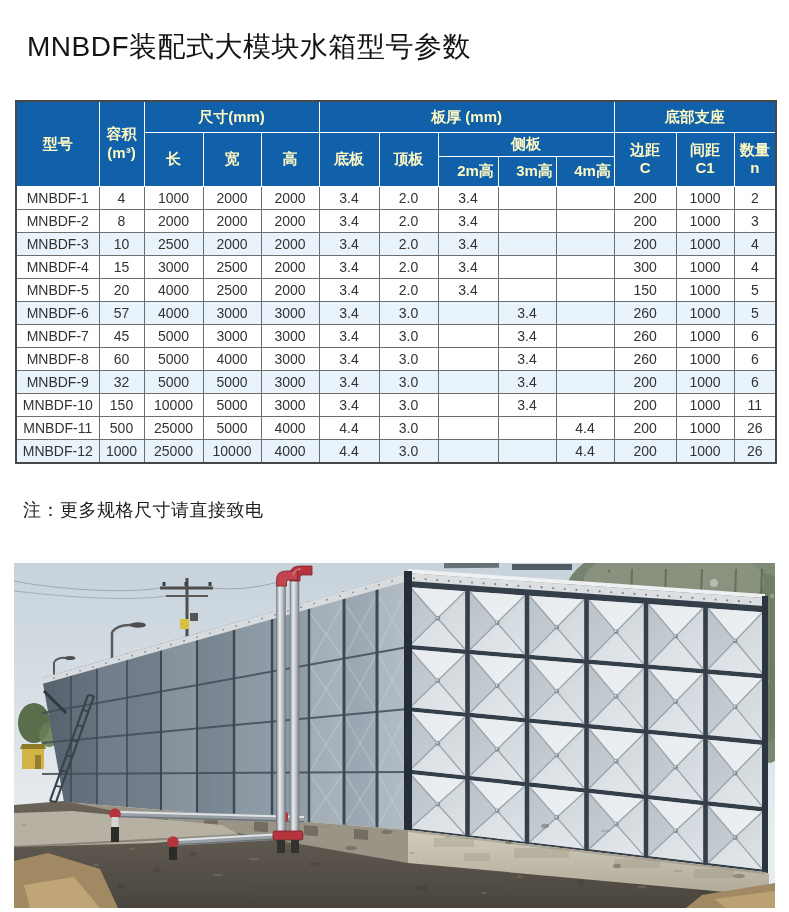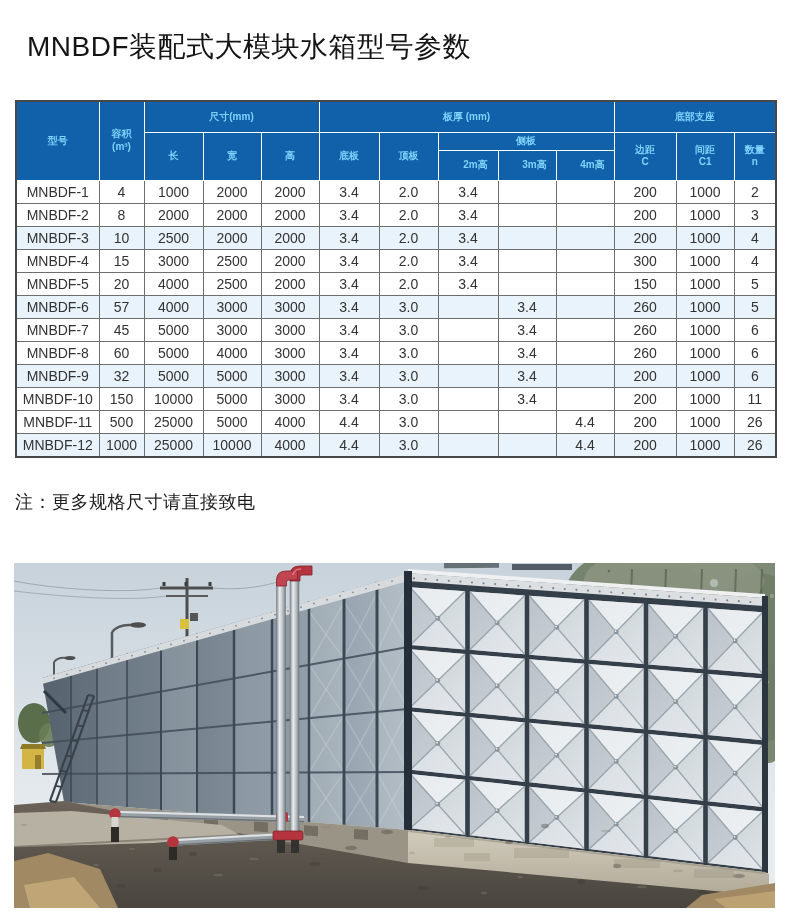--- a/index.html
+++ b/index.html
@@ -15,37 +15,37 @@
     font-size:28px;font-weight:normal;color:#141414;letter-spacing:.5px;
   }
   table.spec{
     position:absolute;left:15px;top:100px;
     width:760px;table-layout:fixed;
     border-collapse:collapse;
     border:2px solid #474747;
   }
   table.spec thead th{
     background:var(--header-blue,#1161aa);
-    color:#7dd3fc;font-weight:bold;font-size:10px;
+    color:#fef9c3;font-weight:bold;font-size:15px;
     border:1px solid #ffffff;
     padding:2px 0;line-height:1.25;
     text-align:center;vertical-align:middle;
   }
   table.spec thead tr.r1 th{height:26px;}
   table.spec thead tr.r3 th{height:25px;padding-left:15px;}
   table.spec tbody td{
     border:1px solid #6e6e6e;
     font-size:14px;color:#333333;
     text-align:center;vertical-align:middle;
     height:22px;padding:0;background:#ffffff;
   }
   table.spec tbody tr.alt td{background:var(--row-alt,#e8f3fb);}
   .two-line{line-height:1.15;margin-left:36px;}
   .note{
-    position:absolute;left:15px;top:490px;margin:0;
+    position:absolute;left:15px;top:490px;margin:8px;
     font-size:18px;color:#1e1e1e;letter-spacing:.5px;
   }
   .photo{
     position:absolute;left:14px;top:563px;
     width:761px;height:345px;overflow:hidden;background:#ccd6de;
   }
   .photo svg{display:block;width:761px;height:345px;}
 </style>
 </head>
 <body>

